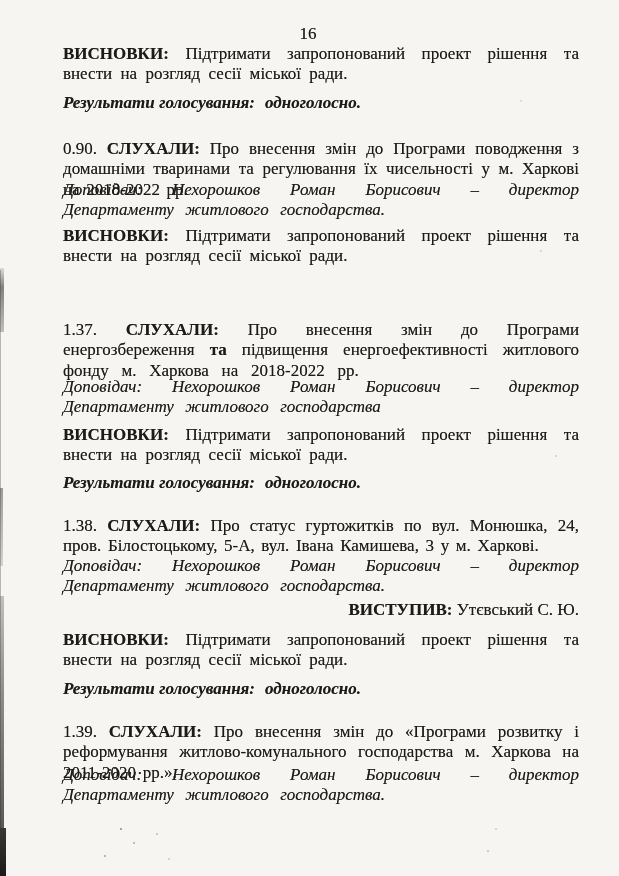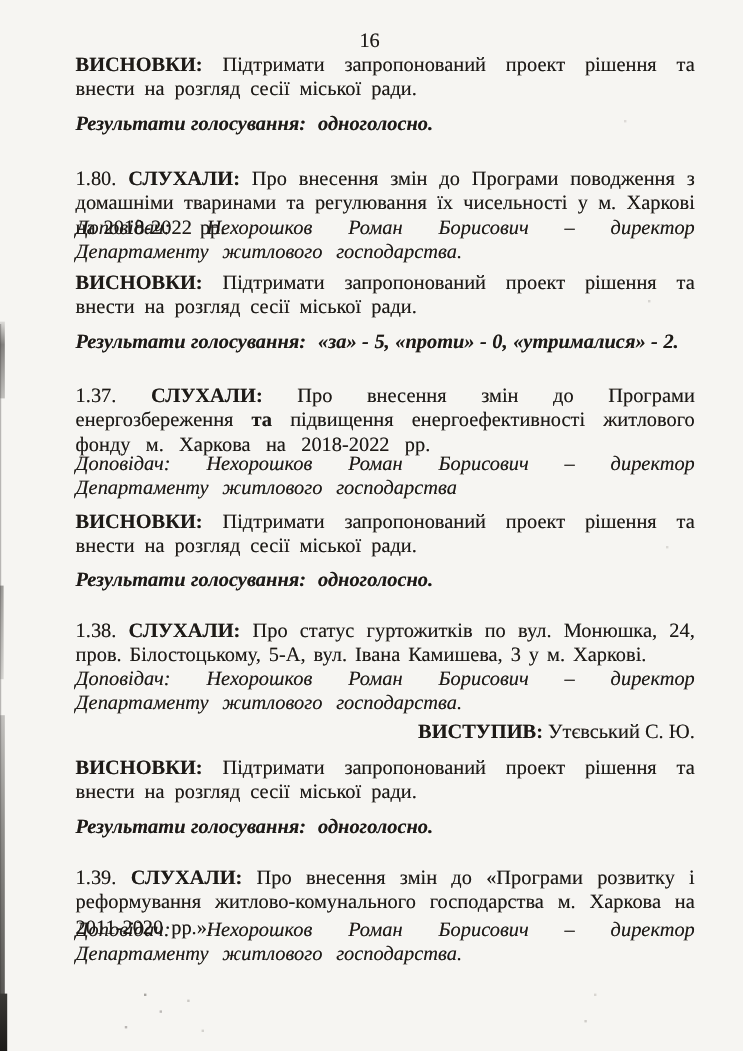--- a/index.html
+++ b/index.html
@@ -54,24 +54,23 @@
 </head>
 <body>
 
 <div class="sheet">
 
   <div class="pagenum" style="top:24px">16</div>
 
   <p class="concl" style="top:44px"><b>ВИСНОВКИ:</b> <span>Підтримати запропонований проект рішення та внести на розгляд сесії міської ради.</span></p>
   <p class="vote" style="top:93px"><span>Результати голосування:</span><span class="result">одноголосно.</span></p>
 
-  <p class="head" style="top:139px"><span>1.80.</span> <b>СЛУХАЛИ:</b> <span>Про внесення змін до Програми поводження з домашніми тваринами та регулювання їх чисельності у м. Харкові на 2018-2022 рр.</span></p>
+  <p class="head" style="top:139px"><span>0.90.</span> <b>СЛУХАЛИ:</b> <span>Про внесення змін до Програми поводження з домашніми тваринами та регулювання їх чисельності у м. Харкові на 2018-2022 рр.</span></p>
   <p class="speaker" style="top:180px"><span>Доповідач:</span> <span>Нехорошков Роман Борисович – директор Департаменту житлового господарства.</span></p>
   <p class="concl" style="top:226px"><b>ВИСНОВКИ:</b> <span>Підтримати запропонований проект рішення та внести на розгляд сесії міської ради.</span></p>
-  <p class="vote" style="top:275px"><span>Результати голосування:</span><span class="result">«за» - 5, «проти» - 0, «утрималися» - 2.</span></p>
 
   <p class="head xw" style="top:320px"><span>1.37.</span> <b>СЛУХАЛИ:</b> <span>Про внесення змін до Програми енергозбереження</span> <b>та</b> <span>підвищення енергоефективності житлового фонду м. Харкова на 2018-2022 рр.</span></p>
   <p class="speaker" style="top:377px"><span>Доповідач:</span> <span>Нехорошков Роман Борисович – директор Департаменту житлового господарства</span></p>
   <p class="concl" style="top:425px"><b>ВИСНОВКИ:</b> <span>Підтримати запропонований проект рішення та внести на розгляд сесії міської ради.</span></p>
   <p class="vote" style="top:473px"><span>Результати голосування:</span><span class="result">одноголосно.</span></p>
 
   <p class="head" style="top:516px"><span>1.38.</span> <b>СЛУХАЛИ:</b> <span>Про статус гуртожитків по вул. Монюшка, 24, пров. Білостоцькому, 5-А, вул. Івана Камишева, 3 у м. Харкові.</span></p>
   <p class="speaker" style="top:556px"><span>Доповідач:</span> <span>Нехорошков Роман Борисович – директор Департаменту житлового господарства.</span></p>
   <p class="plain" style="top:600px"><b>ВИСТУПИВ:</b> <span>Утєвський С. Ю.</span></p>
   <p class="concl" style="top:630px"><b>ВИСНОВКИ:</b> <span>Підтримати запропонований проект рішення та внести на розгляд сесії міської ради.</span></p>

